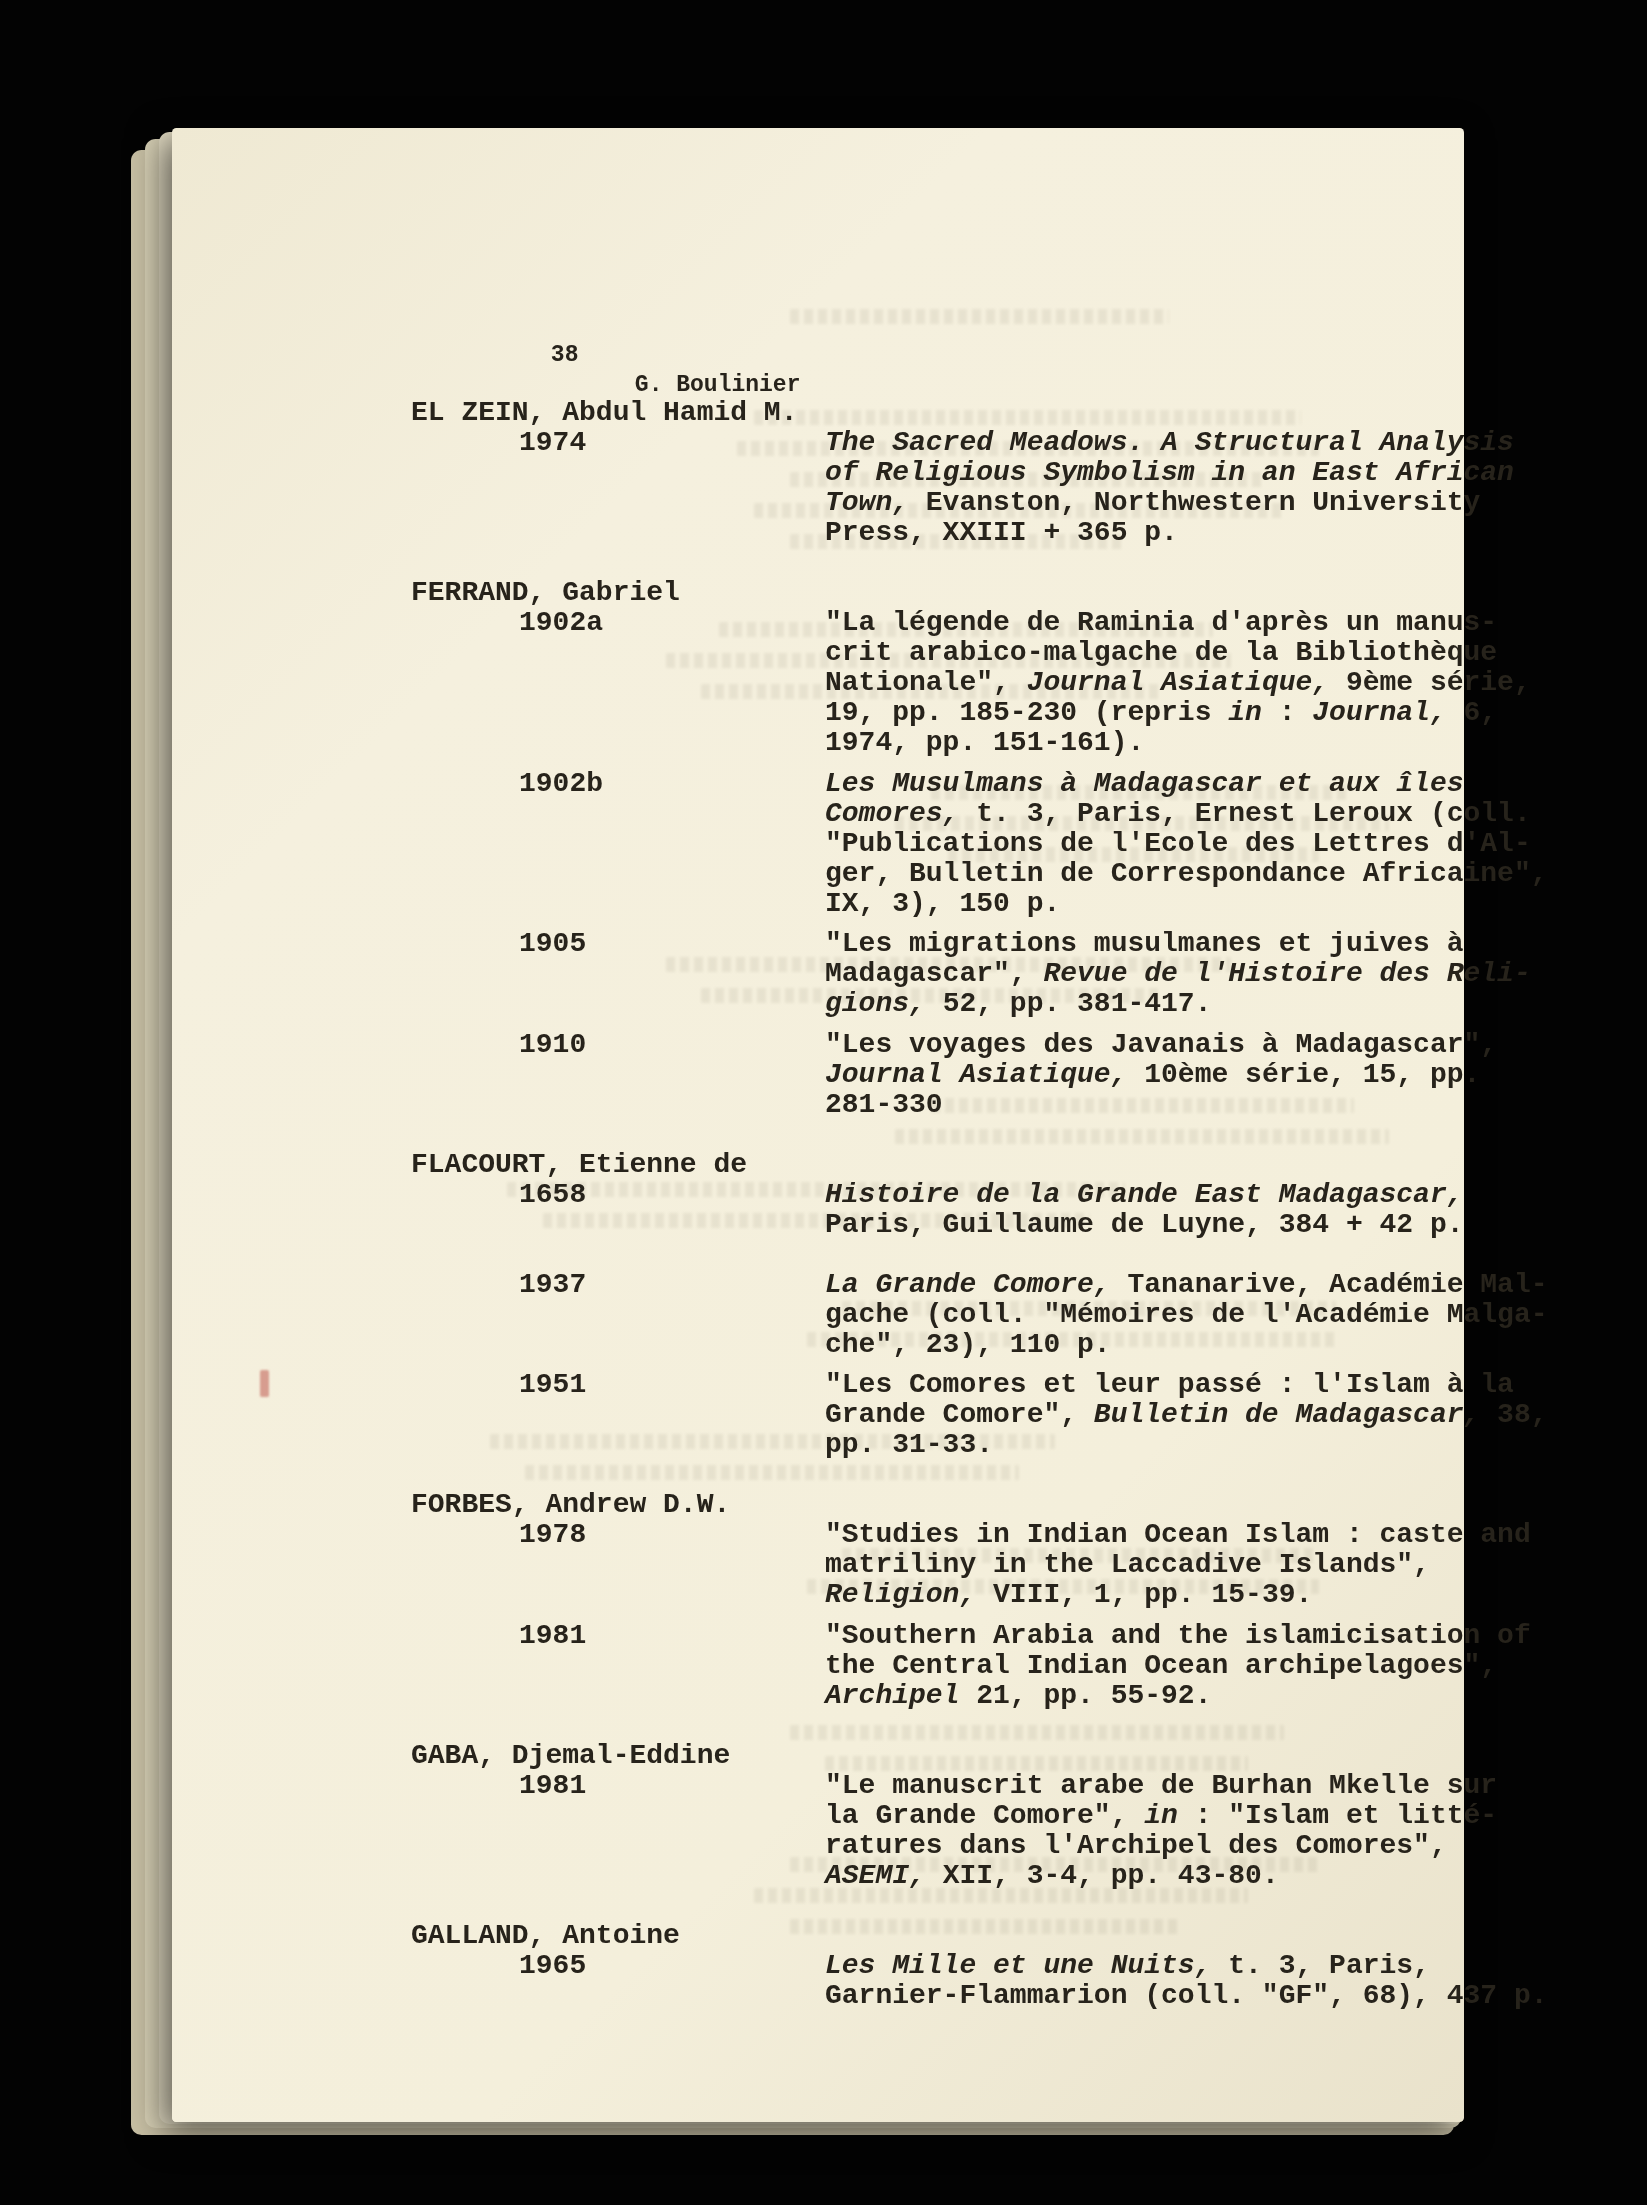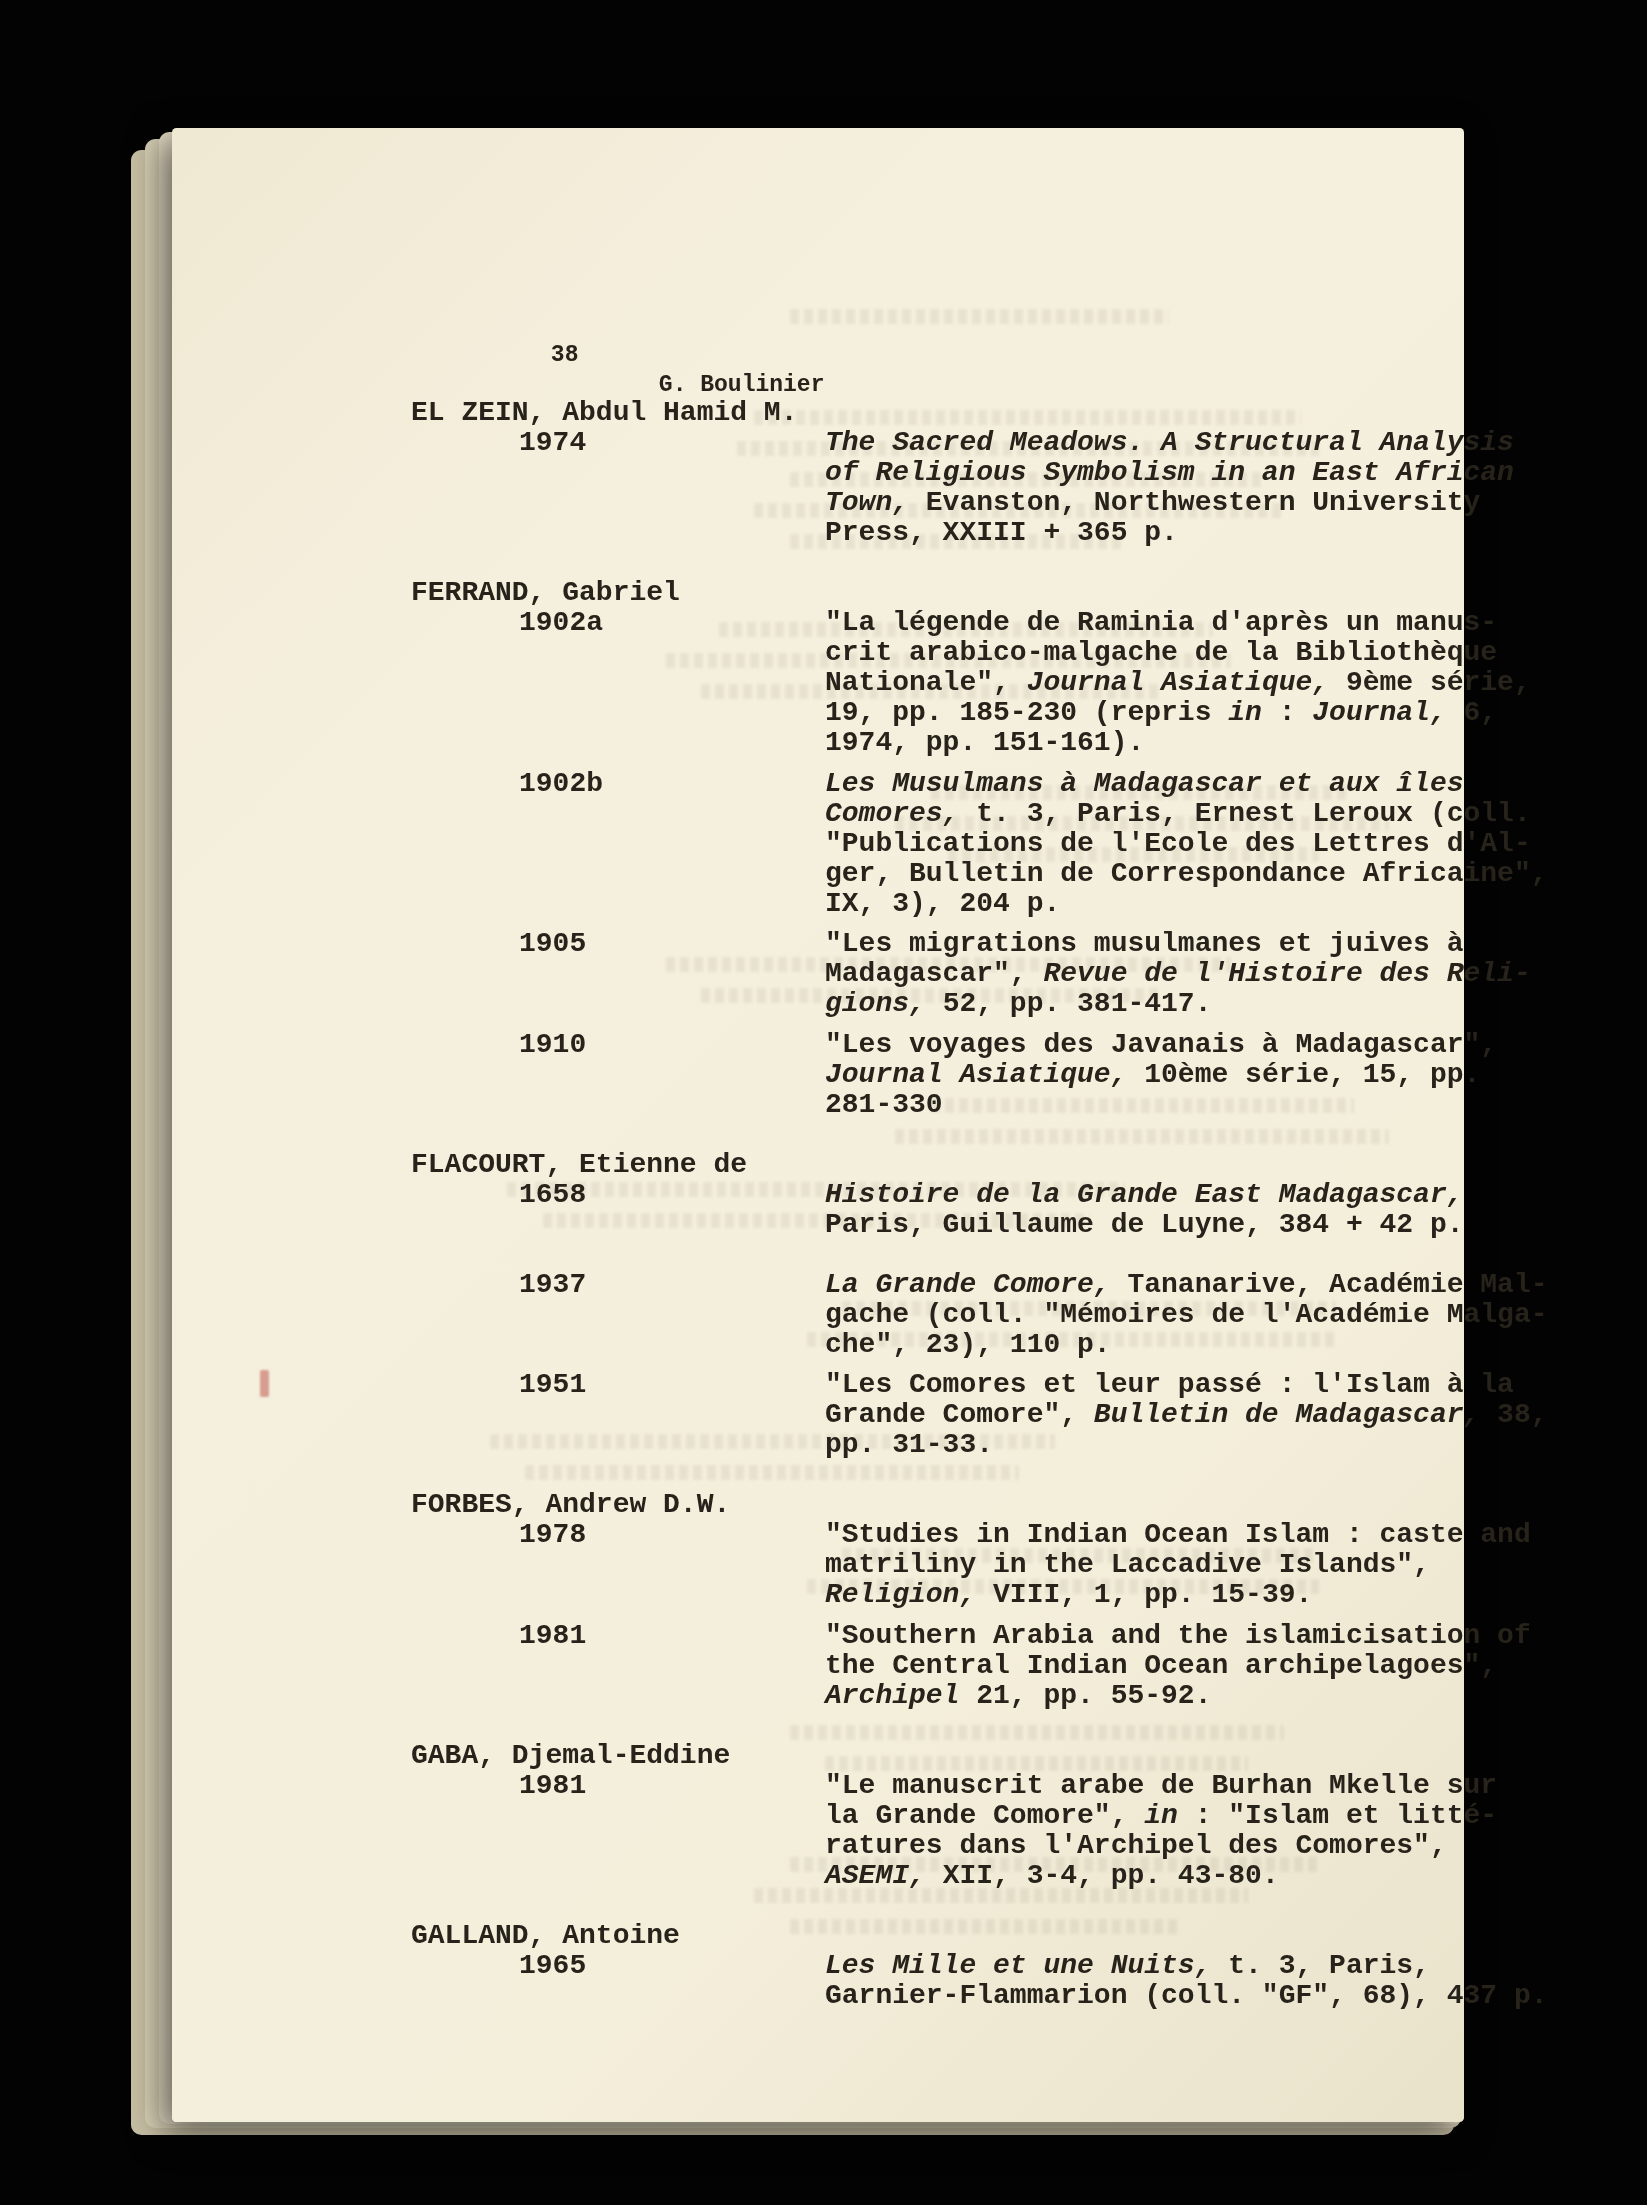--- a/index.html
+++ b/index.html
@@ -35,21 +35,21 @@
     font-weight: bold;
   }
 
   .running-header {
     position: absolute;
     top: 182px; left: 296px;
     font-size: 23px;
     line-height: 30px;
     white-space: pre;
   }
-  .runtitle { margin-left: 108px; font-family: Liberation Mono, monospace; }
+  .runtitle { margin-left: 84px; font-family: Liberation Mono, monospace; }
 
   .bibliography {
     position: absolute;
     left: 239px; top: 270px;
     width: 1032px;
     font-size: 28px;
     line-height: 30px;
   }
   .entry + .entry { margin-top: 30px; }
   .work { display: flex; align-items: flex-start; }
@@ -152,21 +152,21 @@
               <div class="line"><span>1974, pp. 151-161).</span></div>
             </div>
           </div>
           <div class="work">
             <div class="year">1902b</div>
             <div class="ref">
               <div class="line"><span class="it">Les Musulmans à Madagascar et aux îles</span></div>
               <div class="line"><span class="it">Comores,</span><span> t. 3, Paris, Ernest Leroux (coll.</span></div>
               <div class="line"><span>"Publications de l'Ecole des Lettres d'Al-</span></div>
               <div class="line"><span>ger, Bulletin de Correspondance Africaine",</span></div>
-              <div class="line"><span>IX, 3), 204 p.</span></div>
+              <div class="line"><span>IX, 3), 150 p.</span></div>
             </div>
           </div>
           <div class="work">
             <div class="year">1905</div>
             <div class="ref">
               <div class="line"><span>"Les migrations musulmanes et juives à</span></div>
               <div class="line"><span>Madagascar", </span><span class="it">Revue de l'Histoire des Reli-</span></div>
               <div class="line"><span class="it">gions,</span><span> 52, pp. 381-417.</span></div>
             </div>
           </div>

